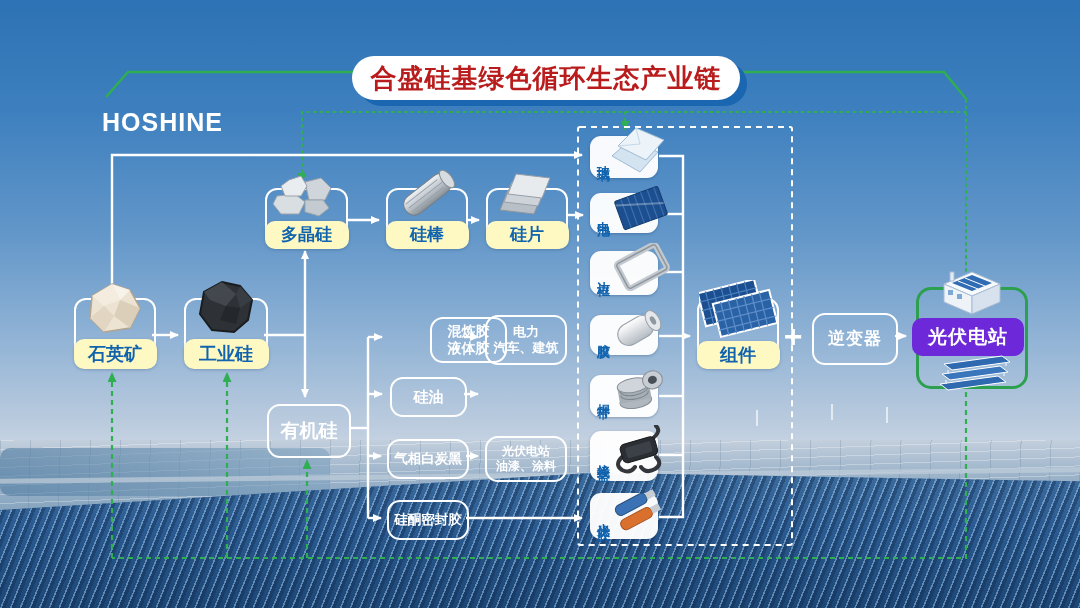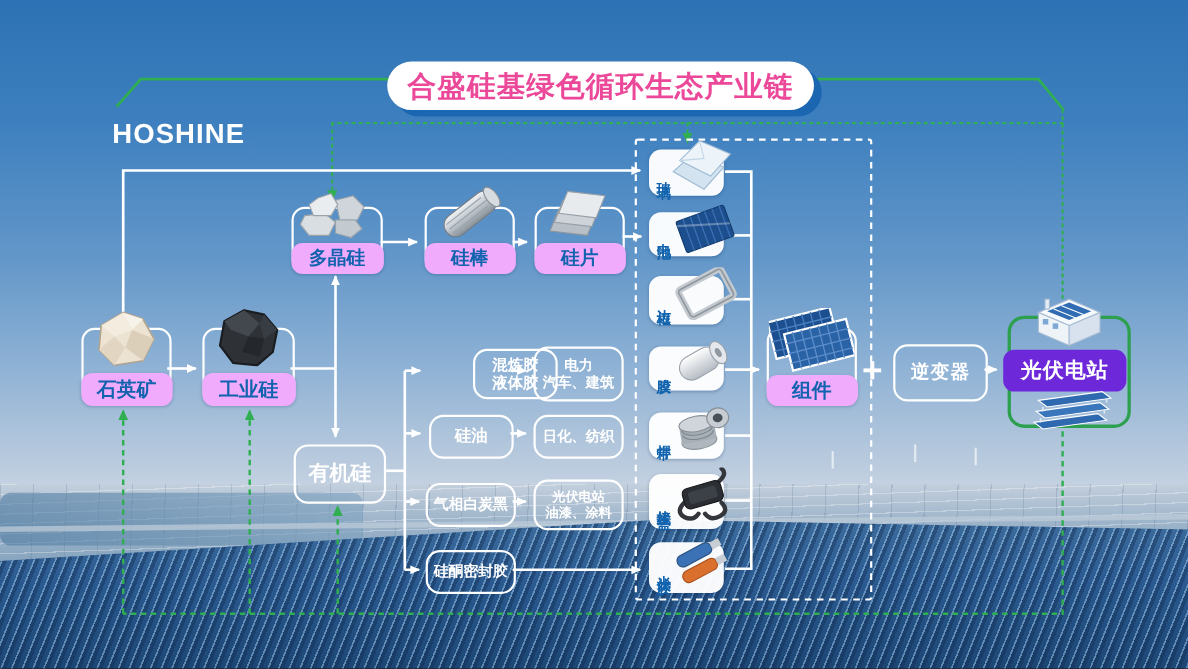--- a/index.html
+++ b/index.html
@@ -21,31 +21,31 @@
     background:linear-gradient(90deg,#4d7aa0,#7fa2bf);}
   #bg-road{left:0;top:473px;width:1080px;height:5px;background:#bccbd8;opacity:.75;transform:rotate(-.6deg);}
   #bg-panels{left:0;top:464px;width:1080px;height:144px;
     clip-path:polygon(0 32%, 55% 6%, 100% 12%, 100% 100%, 0 100%);
     background:
       repeating-linear-gradient(112deg, rgba(160,200,235,.50) 0 1.5px, rgba(15,40,75,.38) 1.5px 5px, rgba(0,0,0,0) 5px 9px),
       linear-gradient(180deg,#3f6f9f 0%,#2a5a90 45%,#1c4674 100%);}
   .turbine{width:2px;height:16px;background:#eef3f7;opacity:.8;}
   
   .node-frame{border:2.5px solid #fff;border-radius:12px;}
-  .node-label{position:absolute;left:-2.5px;right:-2.5px;bottom:-2.5px;background:#f0abfc;border-radius:10px;
+  .node-label{position:absolute;left:-2.5px;right:-2.5px;bottom:-2.5px;background:#fef9c3;border-radius:10px;
     display:flex;align-items:center;justify-content:center;color:#1163ae;font-weight:bold;
     box-shadow:0 1px 3px rgba(15,50,95,.25);}
   .outline-box{border:2.5px solid #fff;border-radius:13px;color:#fff;font-weight:bold;
     display:flex;align-items:center;justify-content:center;text-align:center;white-space:pre-line;line-height:1.25;}
   .comp-box{background:rgba(255,255,255,.96);border-radius:11px;box-shadow:0 1px 3px rgba(15,50,95,.3);}
   .vlabel{position:absolute;left:7px;top:50%;transform:translateY(-50%);
     writing-mode:vertical-rl;text-orientation:upright;color:#1163ae;font-weight:bold;
     font-size:13px;letter-spacing:2px;line-height:1;}
   #title-box{left:352px;top:56px;width:388px;height:44px;background:#fff;border-radius:22px;
-    display:flex;align-items:center;justify-content:center;color:#ec4899;font-weight:bold;font-size:26px;
+    display:flex;align-items:center;justify-content:center;color:#b91c1c;font-weight:bold;font-size:26px;
     letter-spacing:1px;box-shadow:7px 6px 0 #1b66b0;z-index:7;}
   #logo{left:102px;top:108px;color:#fff;font-weight:bold;font-size:25px;letter-spacing:1px;z-index:6;}
   #plus-sign{left:779px;top:318px;width:28px;height:36px;color:#fff;font-size:32px;font-weight:bold;
     display:flex;align-items:center;justify-content:center;z-index:6;}
   #station-outer{left:916px;top:287px;width:106px;height:96px;border:3px solid #2da04f;border-radius:15px;z-index:4;}
   #station-label{left:912px;top:318px;width:112px;height:38px;background:#6d28d9;border-radius:10px;
     display:flex;align-items:center;justify-content:center;color:#fff;font-weight:bold;font-size:19px;
     letter-spacing:1px;z-index:6;}
   .icon{position:absolute;z-index:6;}
   .node-frame,.outline-box,.comp-box{z-index:5;}
@@ -190,21 +190,20 @@
   </div>
 
   <div class="abs outline-box" style="left:267px;top:404px;width:80px;height:50px;font-size:19px;">有机硅</div>
 
   <div class="abs outline-box" style="left:390px;top:317px;width:73px;height:42px;font-size:14px;margin-left:40px;">混炼胶
 液体胶</div>
   <div class="abs outline-box" style="left:485px;top:315px;width:78px;height:46px;font-size:13px;">电力
 汽车、建筑</div>
 
   <div class="abs outline-box" style="left:390px;top:377px;width:73px;height:36px;font-size:15px;">硅油</div>
-  <div class="abs outline-box" style="left:485px;top:377px;width:78px;height:36px;font-size:13px;">日化、纺织</div>
 
   <div class="abs outline-box" style="left:387px;top:439px;width:78px;height:36px;font-size:13.5px;">气相白炭黑</div>
   <div class="abs outline-box" style="left:485px;top:436px;width:78px;height:42px;font-size:12px;">光伏电站
 油漆、涂料</div>
 
   <div class="abs outline-box" style="left:387px;top:500px;width:78px;height:36px;font-size:13.5px;">硅酮密封胶</div>
 
   <div class="abs comp-box" style="left:590px;top:136px;width:68px;height:42px;">
     <div class="vlabel">玻璃</div>
     <svg class="icon" style="left:20px;top:-10px;" width="58" height="48" viewBox="0 0 58 48">

